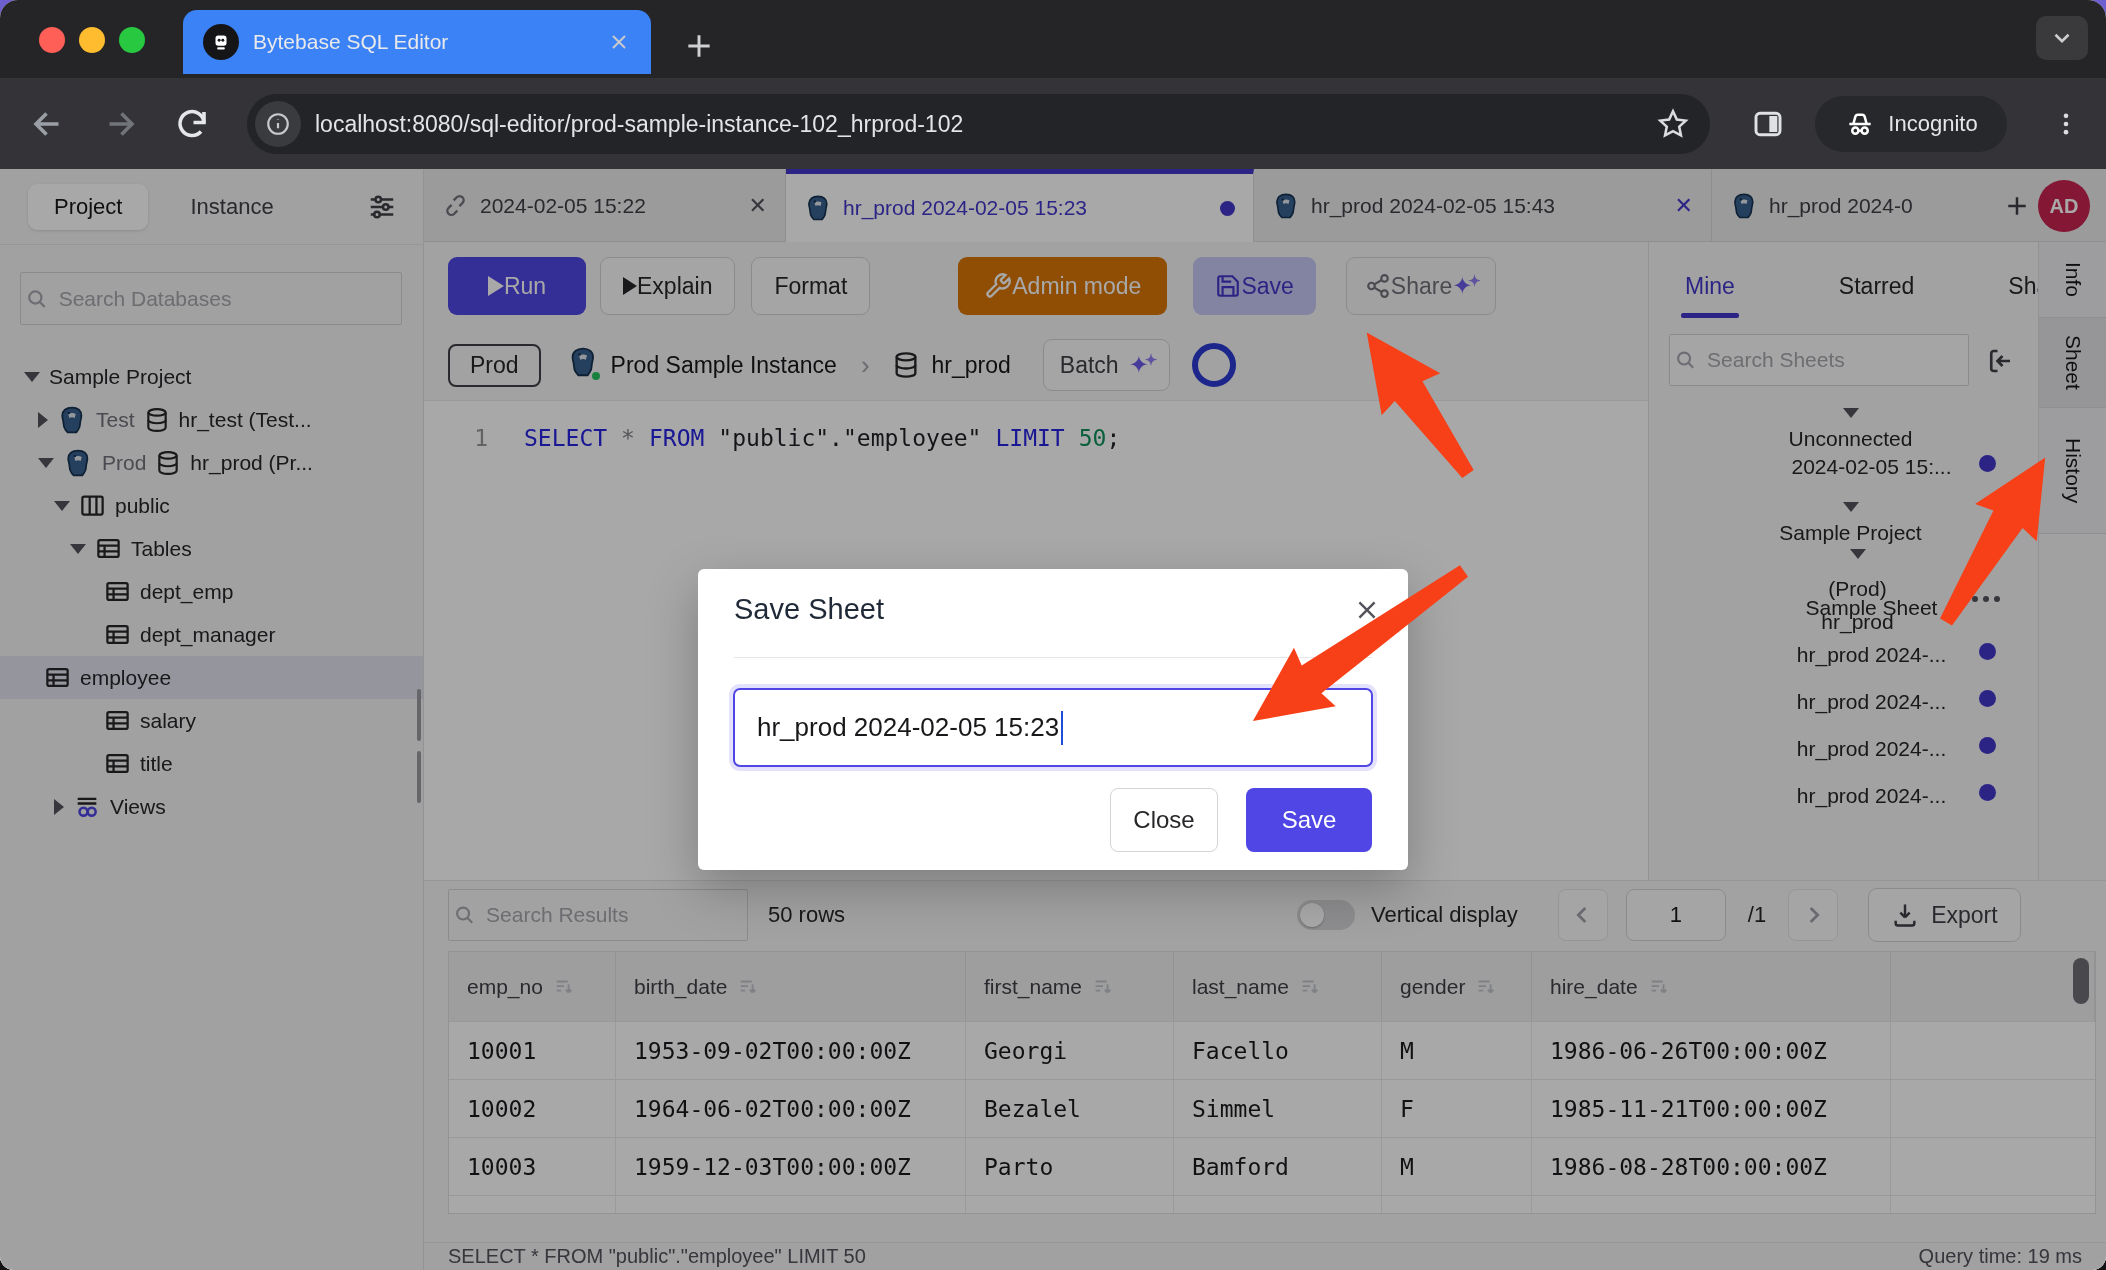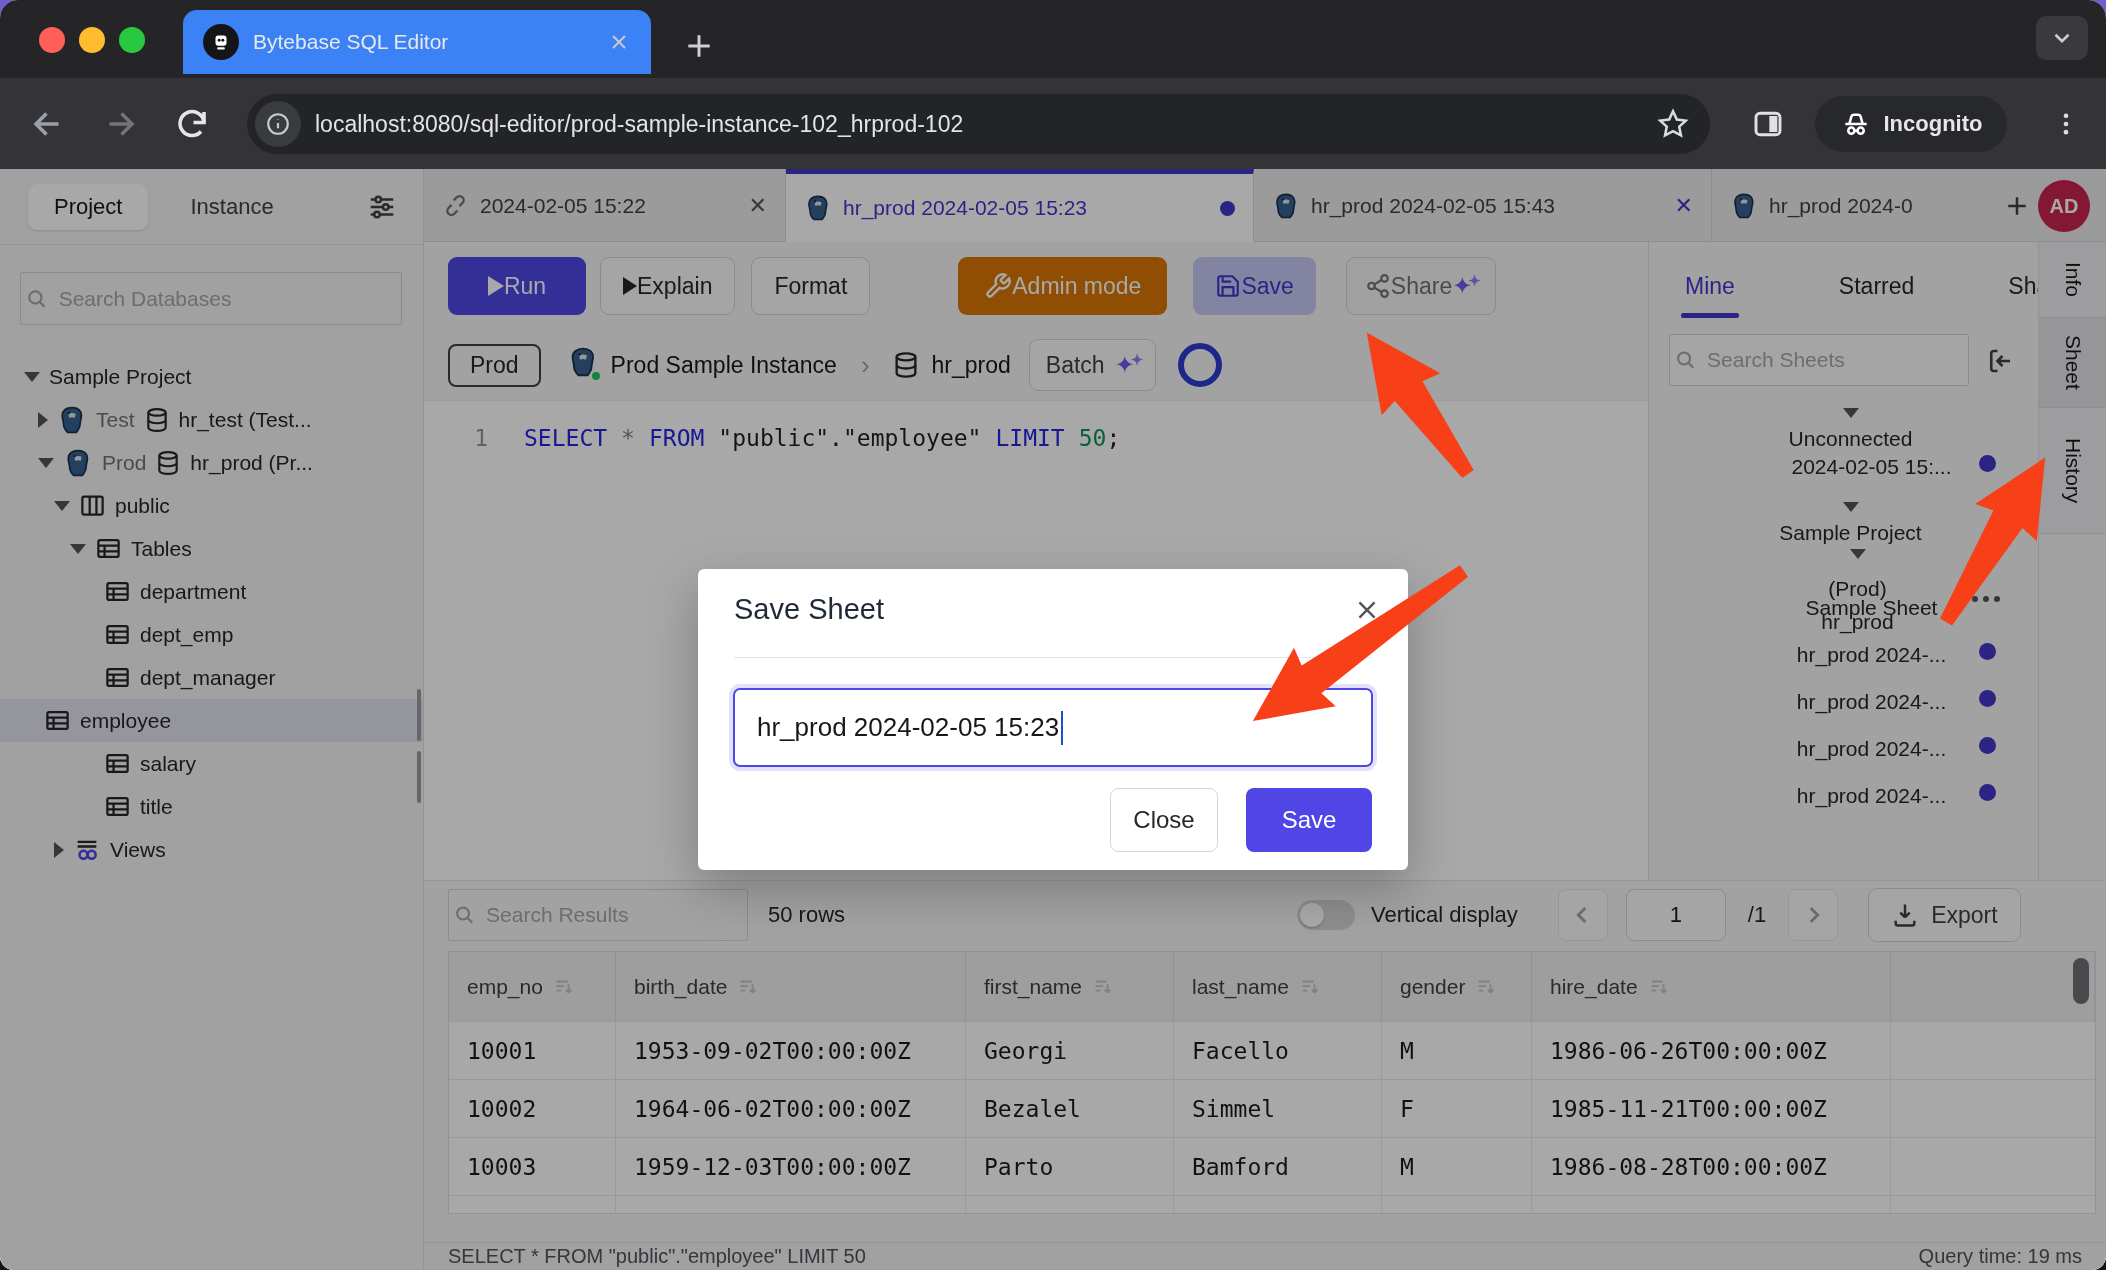--- a/index.html
+++ b/index.html
@@ -9,21 +9,21 @@
   .window { position:absolute; inset:0; border-radius:18px 18px 14px 14px; overflow:hidden; background:#fff; }
 
   
   .tabstrip-os { position:absolute; left:0; top:0; right:0; height:78px; background:#252528; }
   .tl { position:absolute; top:27px; width:26px; height:26px; border-radius:50%; }
   .btab { position:absolute; left:183px; top:10px; width:468px; height:64px; background:#3b82f6; border-radius:14px 14px 0 0; display:flex; align-items:center; padding:0 20px; }
   .btab-title { color:#e9e9ea; font-size:21px; flex:1; margin-left:14px; white-space:nowrap; overflow:hidden; }
   .chrome-toolbar { position:absolute; left:0; top:78px; right:0; height:91px; background:#343438; display:flex; align-items:center; }
   .urlpill { position:absolute; left:247px; top:16px; width:1463px; height:60px; border-radius:30px; background:#232427; display:flex; align-items:center; }
   .urltext { color:#e3e4e6; font-size:23px; margin-left:14px; white-space:nowrap; overflow:hidden; flex:1; }
-  .incog { position:absolute; left:1815px; top:18px; width:192px; height:56px; border-radius:28px; background:#27282b; display:flex; align-items:center; justify-content:center; gap:12px; color:#e6e6e8; font-size:22px;font-weight:bold; }
+  .incog { position:absolute; left:1815px; top:18px; width:192px; height:56px; border-radius:28px; background:#27282b; display:flex; align-items:center; justify-content:center; gap:12px; color:#e6e6e8; font-size:22px; }
   .navic { width:36px; height:36px; }
 
   
   .app { position:absolute; left:0; top:169px; right:0; bottom:0; background:#fff; }
 
   
   .lsb { position:absolute; left:0; top:0; width:424px; bottom:0; background:#f4f4f5; border-right:1px solid #dfdfe2; }
   .lsb-tabs { position:absolute; left:0; top:0; width:100%; height:76px; border-bottom:1px solid #e4e4e7; display:flex; align-items:center;text-align:right; }
   .pill-active { background:#fff; border-radius:9px; box-shadow:0 1px 3px rgba(0,0,0,.12); padding:10px 26px; font-size:22px; color:#18181b; margin-left:28px; }
   .pill-plain { padding:10px 26px; font-size:22px; color:#3f3f46; margin-left:16px; }
@@ -322,26 +322,20 @@
           <span class="car-d"></span>
           <svg width="27" height="27">
               <use href="#i-table"></use>
             </svg>
           <span>Tables</span>
         </div>
         <div class="trow" style="padding-left:104px">
           <svg width="27" height="27">
               <use href="#i-table"></use>
             </svg>
-          <span>department</span>
-        </div>
-        <div class="trow" style="padding-left:104px">
-          <svg width="27" height="27">
-              <use href="#i-table"></use>
-            </svg>
           <span>dept_emp</span>
         </div>
         <div class="trow" style="padding-left:104px">
           <svg width="27" height="27">
               <use href="#i-table"></use>
             </svg>
           <span>dept_manager</span>
         </div>
         <div class="trow sel" style="padding-left:44px">
           <svg width="27" height="27">
@@ -449,21 +443,21 @@
             <use href="#i-pg"></use>
           </svg>
         <i style="position:absolute;right:-3px;bottom:2px;width:12px;height:12px;border-radius:50%;background:#22c55e;border:2px solid #f6f6f7"></i>
       </span>
       <span style="margin-left:12px">Prod Sample Instance</span>
       <span class="crumb-sep" style="margin-left:24px">›</span>
       <svg width="28" height="28" style="margin-left:22px">
           <use href="#i-db"></use>
         </svg>
       <span style="margin-left:12px">hr_prod</span>
-      <div class="batchbtn" style="margin-left:18px">
+      <div class="batchbtn" style="margin-left:32px">
         <span>Batch</span>
         <span class="sprk">✦<b>✦</b></span>
       </div>
       <span class="bluecircle" style="margin-left:22px"></span>
     </div>
 
     <div class="code">
       <div class="codeline">
         <span class="lineno">1</span>
         <span class="tok kw">SELECT</span>

